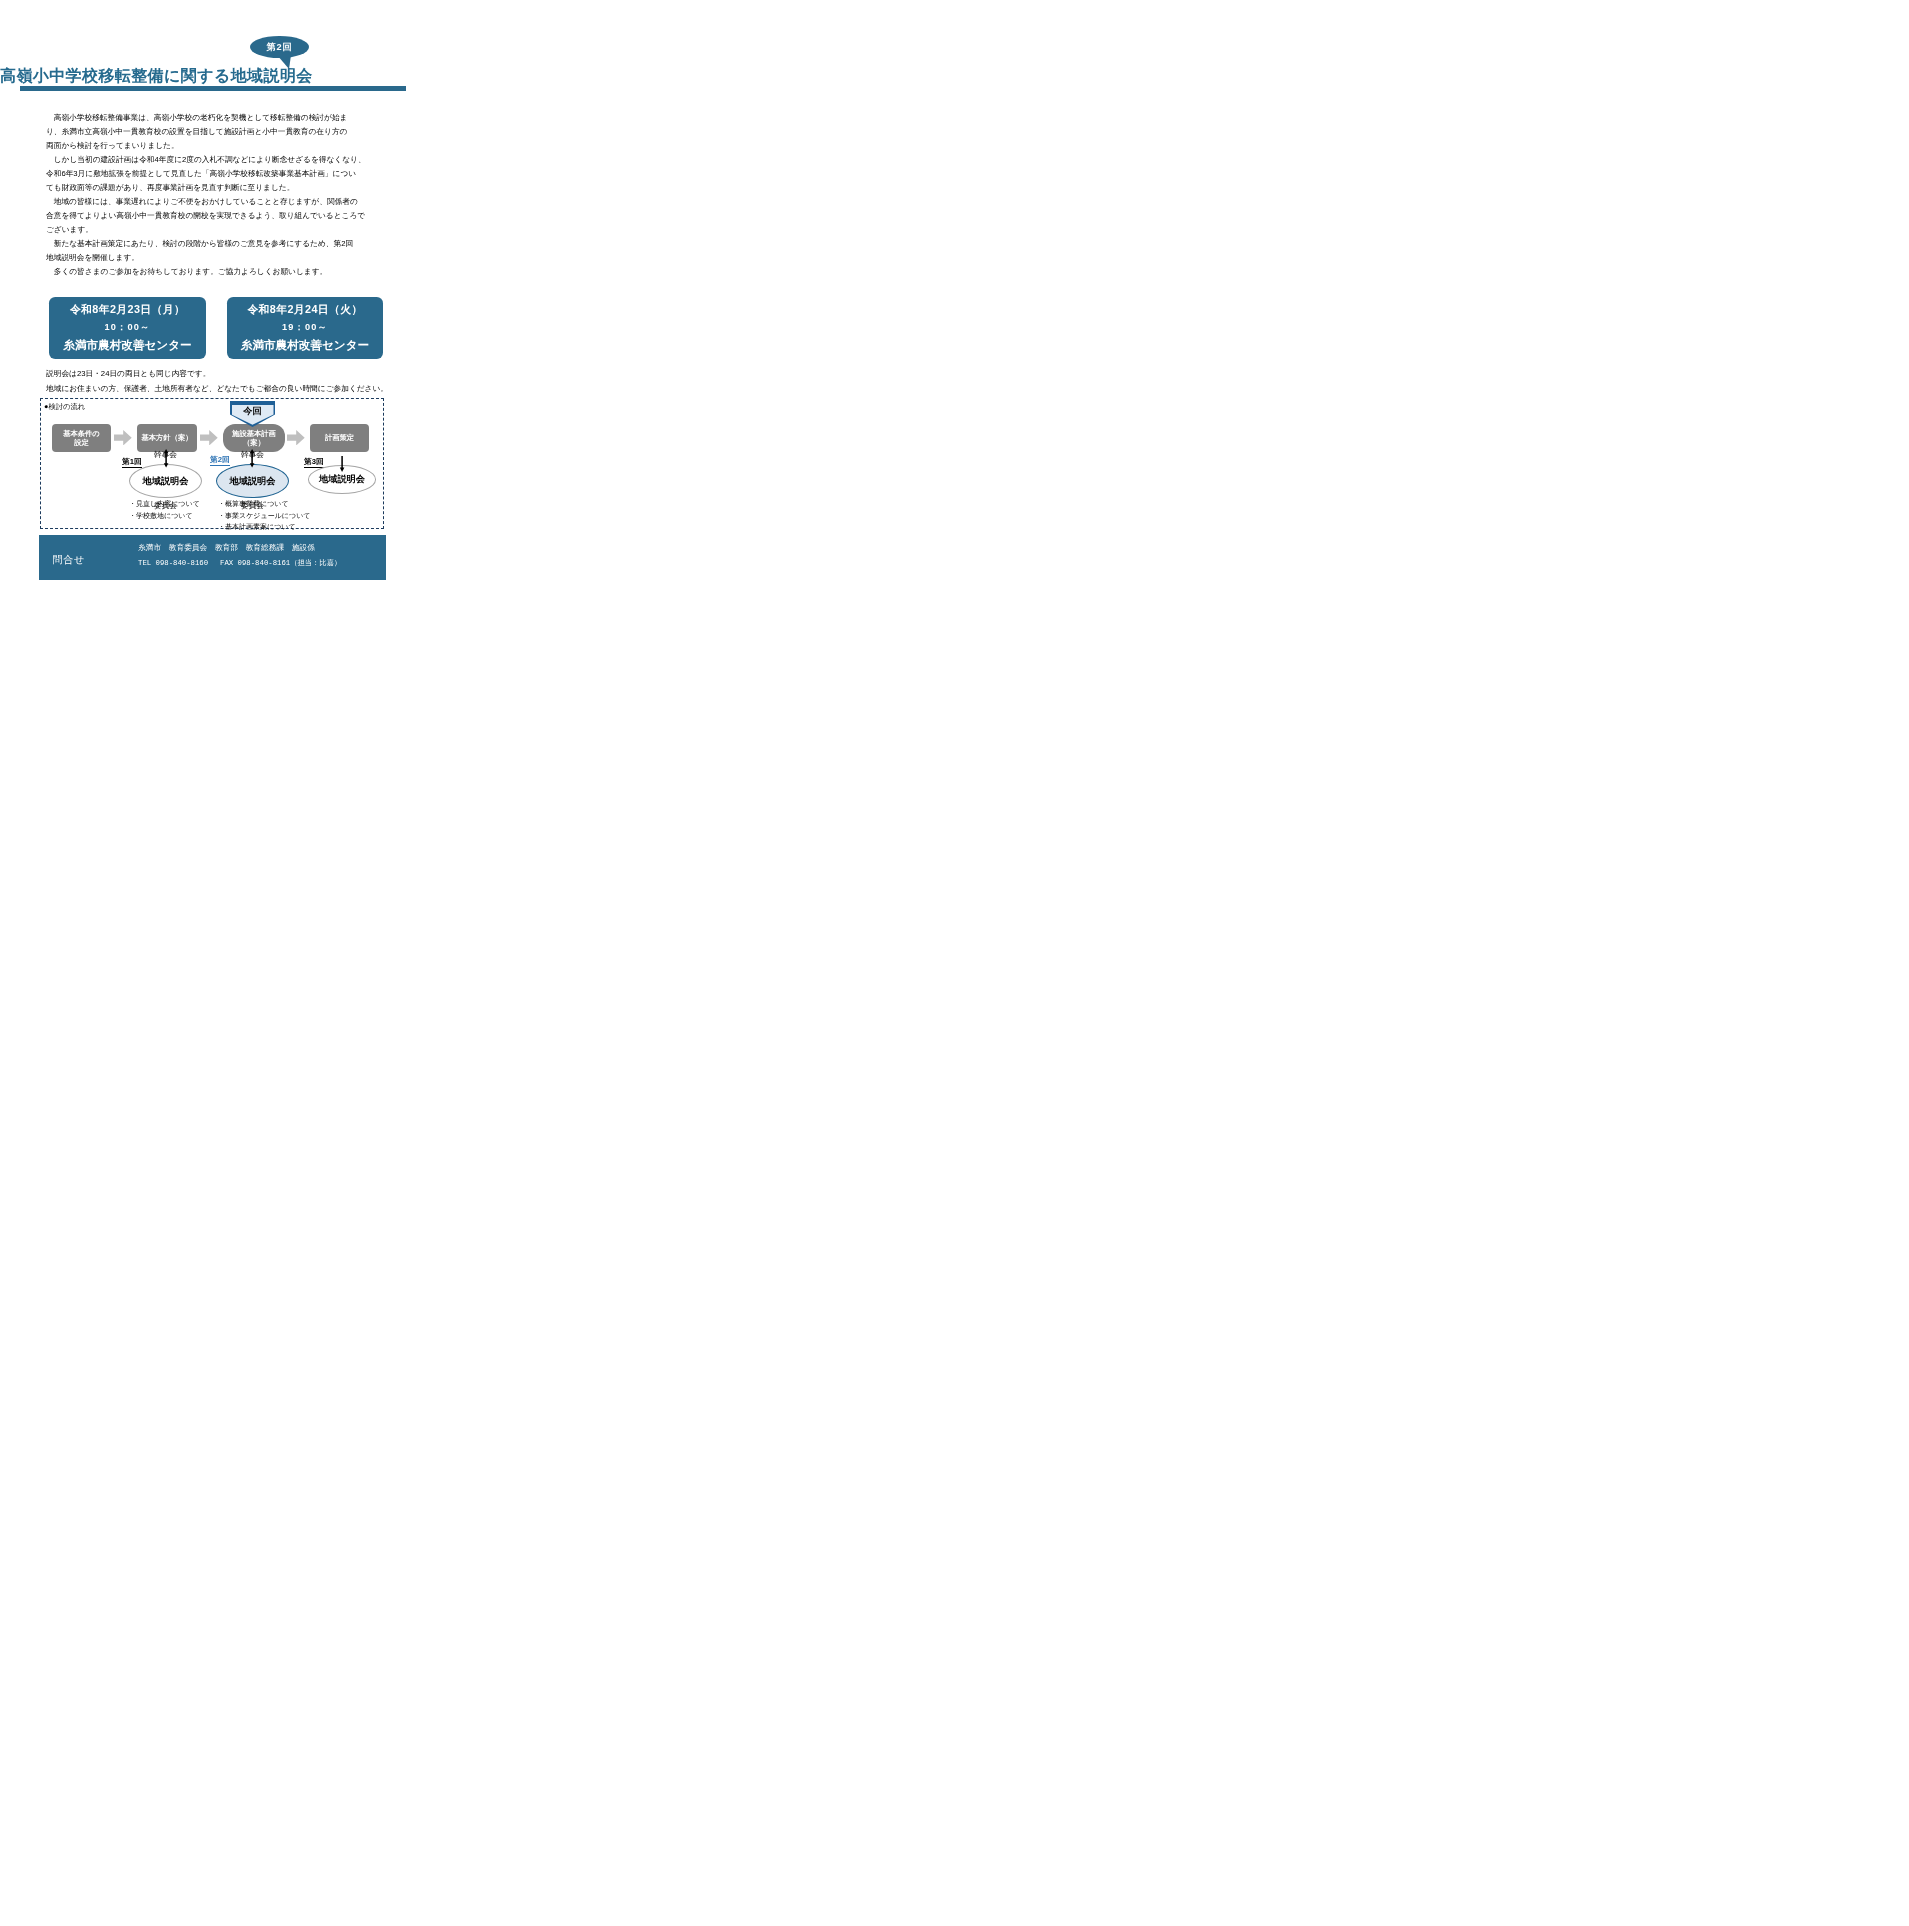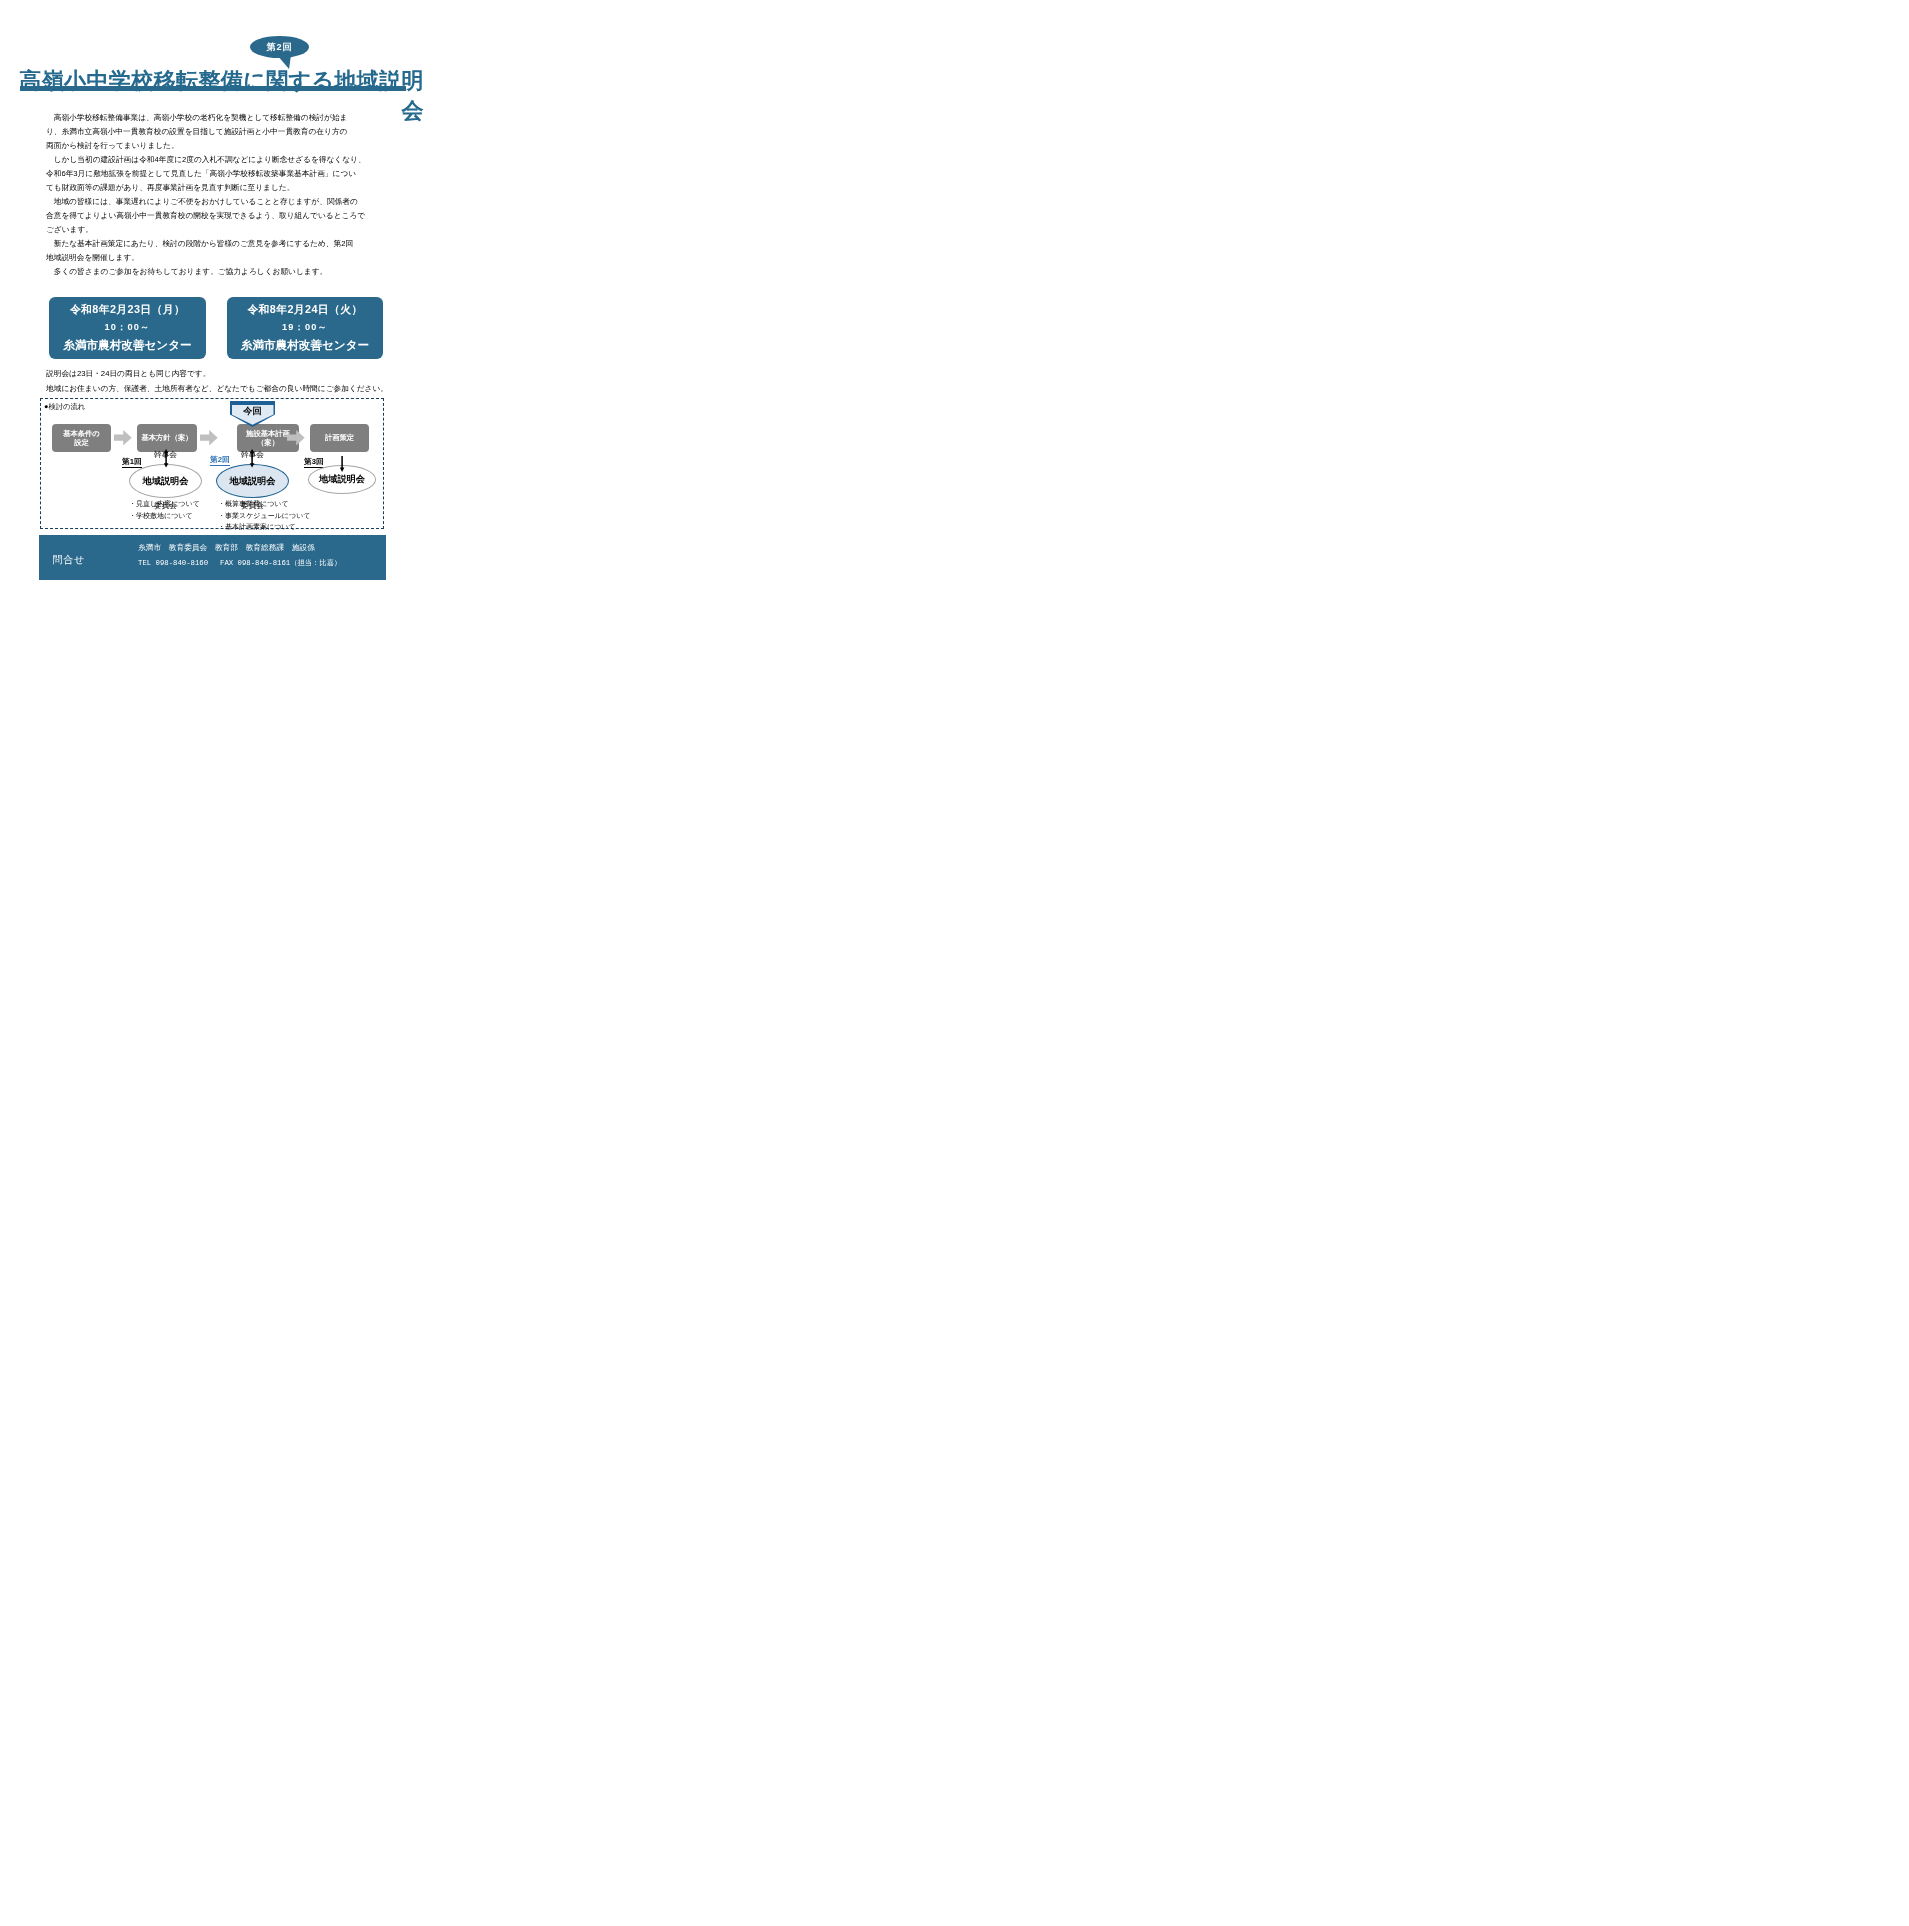--- a/index.html
+++ b/index.html
@@ -13,22 +13,22 @@
     position:absolute;left:250px;top:36px;width:59px;height:22.3px;
     background:#2a698c;border-radius:50%;z-index:3;
     display:flex;align-items:center;justify-content:center;
     color:#fff;font-size:9.2px;font-weight:bold;letter-spacing:0.8px;
   }
   .badge-tail{
     position:absolute;left:277px;top:55px;width:14px;height:14px;background:#2a698c;
     clip-path:polygon(0 0,100% 0,86% 100%);z-index:2;
   }
   .page-title{
-    position:absolute;left:0;right:0;top:66px;text-align:right;
-    font-size:22px;font-weight:600;color:#256a8e;letter-spacing:0.4px;z-index:1;
+    position:absolute;left:0;right:0;top:66px;text-align:left;
+    font-size:16px;font-weight:600;color:#256a8e;letter-spacing:0.4px;z-index:1;
   }
   .title-bar{position:absolute;left:19.6px;top:86px;width:386px;height:4.6px;background:#2a698c;}
   
   .intro{position:absolute;left:46px;top:111px;width:336px;font-size:7.7px;line-height:14px;}
   .intro div{white-space:nowrap;}
   
   .session{
     position:absolute;top:297px;height:62px;background:#2a698c;border-radius:6.2px;
     color:#fff;display:flex;flex-direction:column;justify-content:space-between;
     align-items:center;padding:6.2px 2.3px;text-align:center;
@@ -48,21 +48,21 @@
   .banner .shape-border{position:absolute;inset:0;background:#1e5f96;clip-path:polygon(0 0,100% 0,100% 52%,50% 100%,0 52%);}
   .banner .shape-fill{position:absolute;left:1.5px;top:3.5px;right:1.5px;bottom:2.3px;background:#dfeaf5;clip-path:polygon(0 0,100% 0,100% 50%,50% 100%,0 50%);}
   .banner .label{position:absolute;top:3.5px;width:100%;text-align:center;font-size:9.2px;font-weight:bold;color:#000;}
   .step{
     position:absolute;top:424px;height:28px;background:#7f7f7f;border-radius:3.9px;
     color:#fff;font-weight:bold;font-size:7.3px;line-height:9.2px;
     display:flex;flex-direction:column;align-items:center;justify-content:center;text-align:center;
   }
   .step.b1{left:52px;width:59px;}
   .step.b2{left:137px;width:60px;}
-  .step.b3{left:237px;width:62px;}
+  .step.b3{left:223px;width:62px;border-radius:12px;}
   .step.b4{left:310px;width:59px;}
   .h-arrow{
     position:absolute;top:430px;width:17.7px;height:15.4px;background:#bfbfbf;
     clip-path:polygon(0 30%,52% 30%,52% 0,100% 50%,52% 100%,52% 70%,0 70%);
   }
   .h-arrow.a1{left:114px;}
   .h-arrow.a2{left:200px;}
   .h-arrow.a3{left:287px;}
   .round-label{position:absolute;font-size:7.7px;font-weight:600;border-bottom:0.8px solid #000;padding-bottom:0.4px;}
   .round-label.r1{left:122px;top:457px;}

